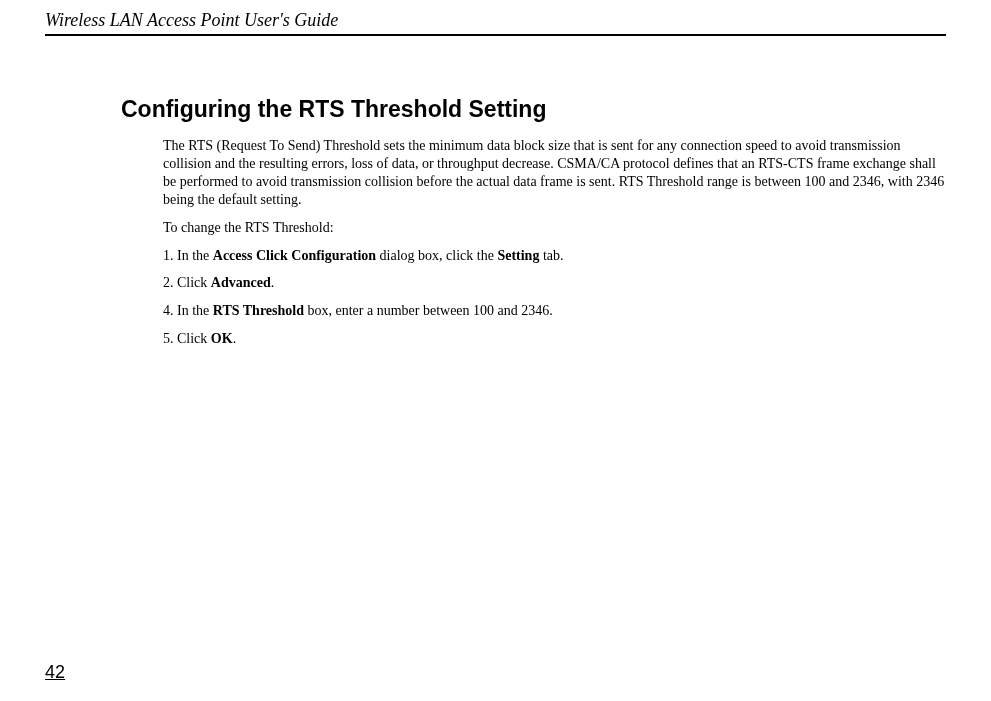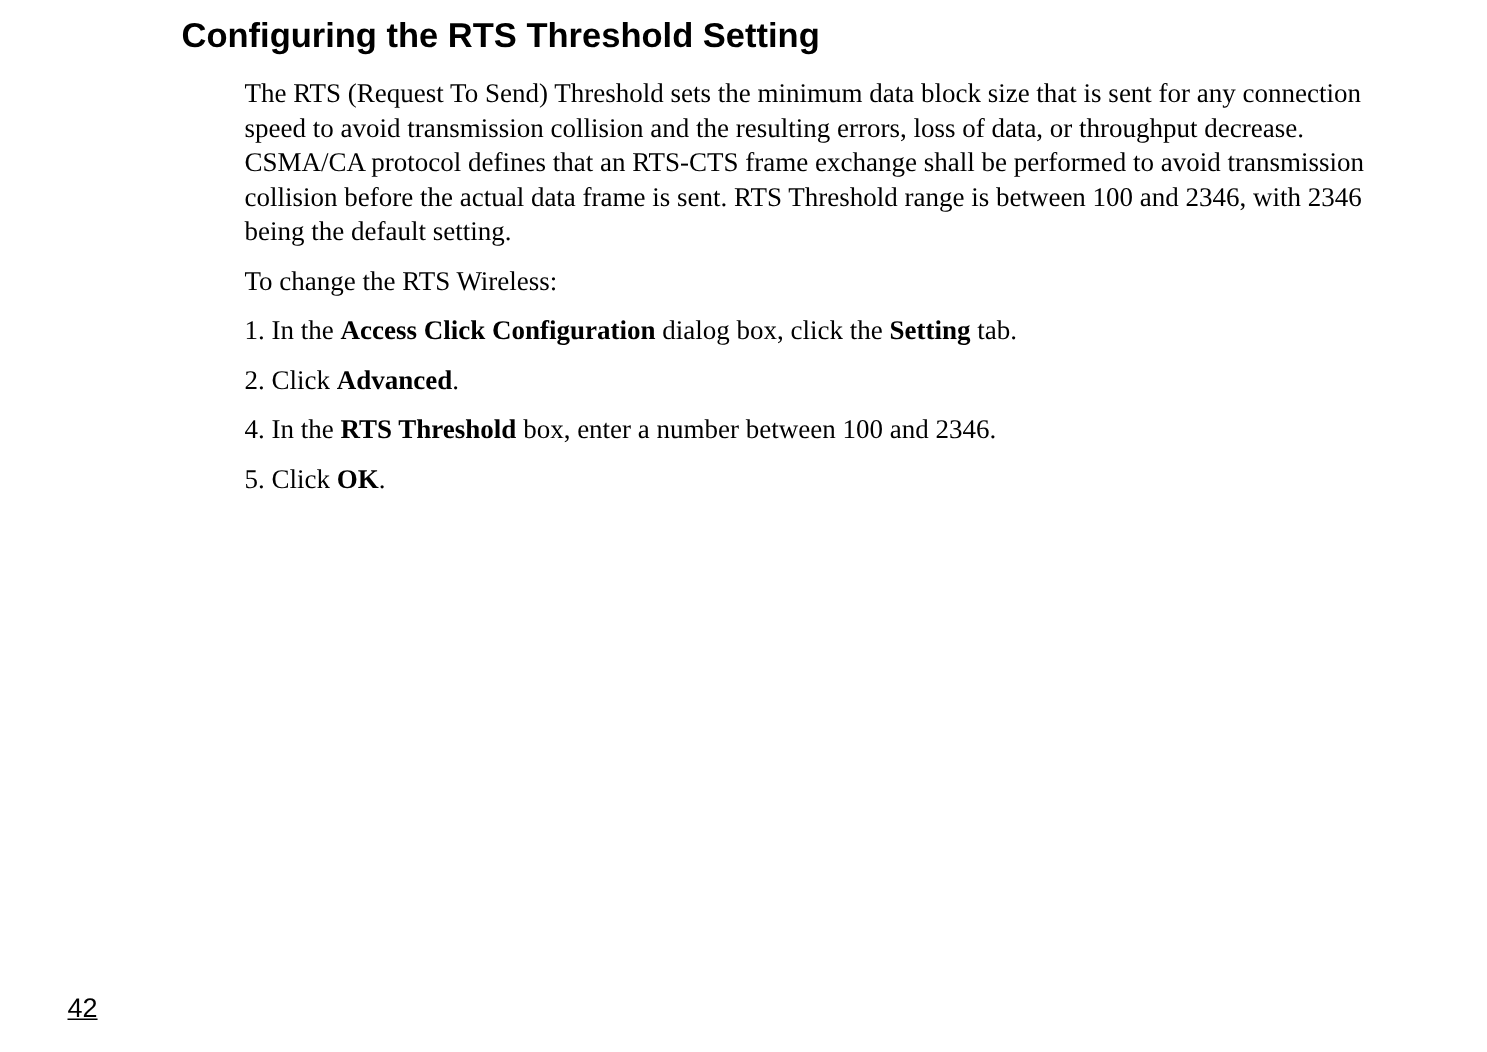--- a/index.html
+++ b/index.html
@@ -31,21 +31,21 @@
     margin-right: 0;
   }
   .section-title {
     font-family: Arial, Helvetica, sans-serif;
     font-weight: bold;
     font-size: 23px;
     margin-bottom: 14px;
   }
   .body-text {
     margin-left: 42px;
-    font-size: 18px;
+    font-size: 14px;
     line-height: 1.28;
   }
   .para {
     margin-bottom: 10px;
   }
   .step {
     margin-bottom: 10px;
     padding-left: 22px;
     text-indent: -22px;
   }
@@ -56,27 +56,30 @@
     bottom: 18px;
     font-family: Arial, Helvetica, sans-serif;
     font-size: 18px;
     text-decoration: underline;
   }
 </style>
 </head>
 <body>
 
 <div class="page">
+  <div class="header">
+    <span>Wireless LAN Access Point User's Guide</span>
+  </div>
 
   <div class="content">
     <div class="section-title">Configuring the RTS Threshold Setting</div>
 
     <div class="body-text">
       <div class="para">The RTS (Request To Send) Threshold sets the minimum data block size that is sent for any connection speed to avoid transmission collision and the resulting errors, loss of data, or throughput decrease. CSMA/CA protocol defines that an RTS-CTS frame exchange shall be performed to avoid transmission collision before the actual data frame is sent. RTS Threshold range is between 100 and 2346, with 2346 being the default setting.</div>
-      <div class="para">To change the RTS Wireless:</div>
+      <div class="para">To change the RTS Threshold:</div>
 
       <div class="step">
         <span>1.</span>
         <span>In the </span><b>Access Click Configuration</b><span> dialog box, click the </span><b>Setting</b><span> tab.</span>
       </div>
 
       <div class="step">
         <span>2.</span>
         <span>Click </span><b>Advanced</b><span>.</span>
       </div>

